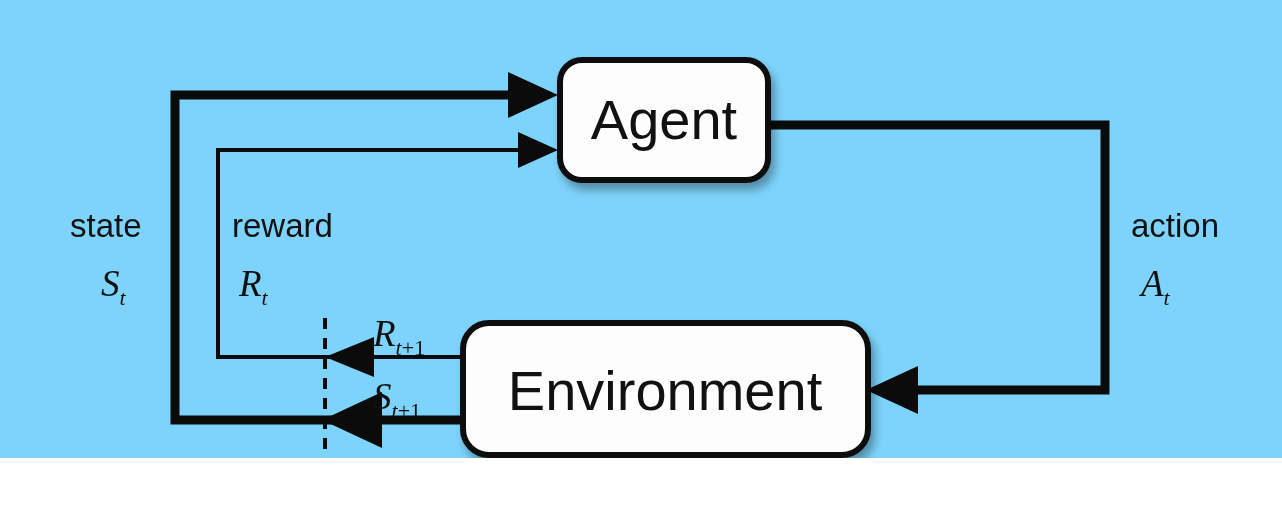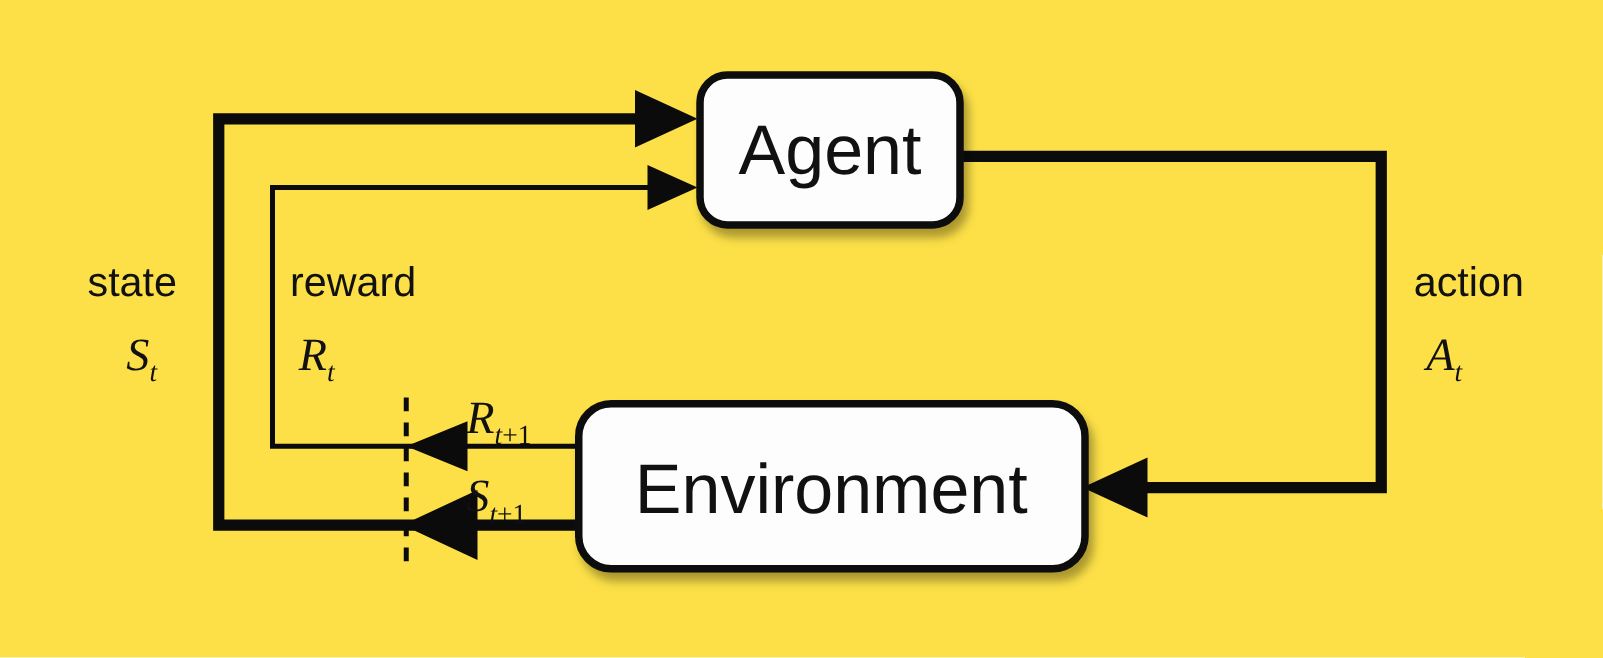--- a/index.html
+++ b/index.html
@@ -3,22 +3,22 @@
 <meta charset="utf-8">
 <style>
   html, body {
     margin: 0;
     padding: 0;
     background: #ffffff;
   }
   #canvas {
     position: relative;
     width: 1282px;
-    height: 526px;
-    background: #fde047;
+    height: 458px;
+    background: #7dd3fc;
     overflow: hidden;
     font-family: "Liberation Sans", sans-serif;
   }
   #diagram-svg {
     position: absolute;
     top: 0;
     left: 0;
     width: 1282px;
     height: 526px;
   }

